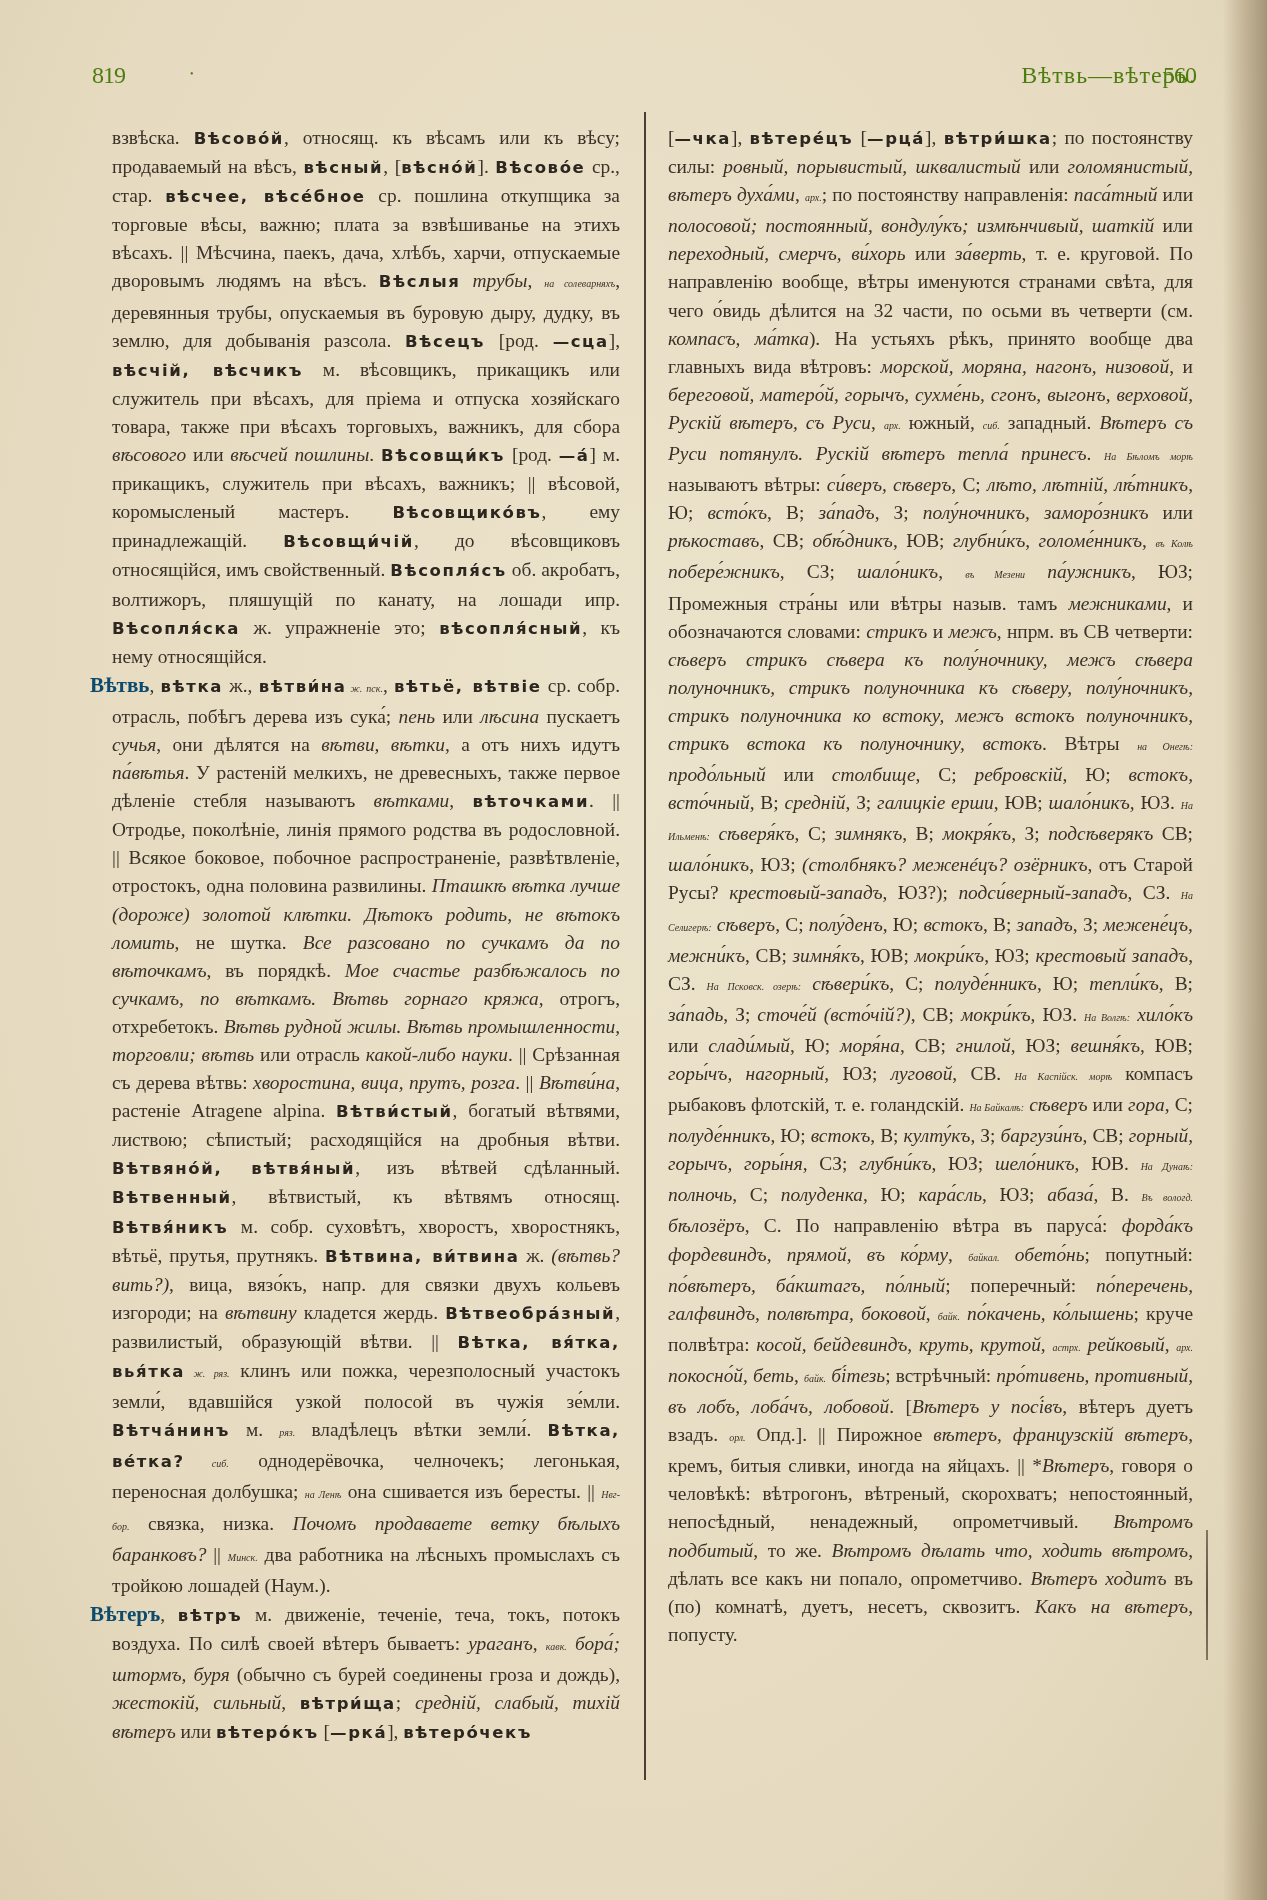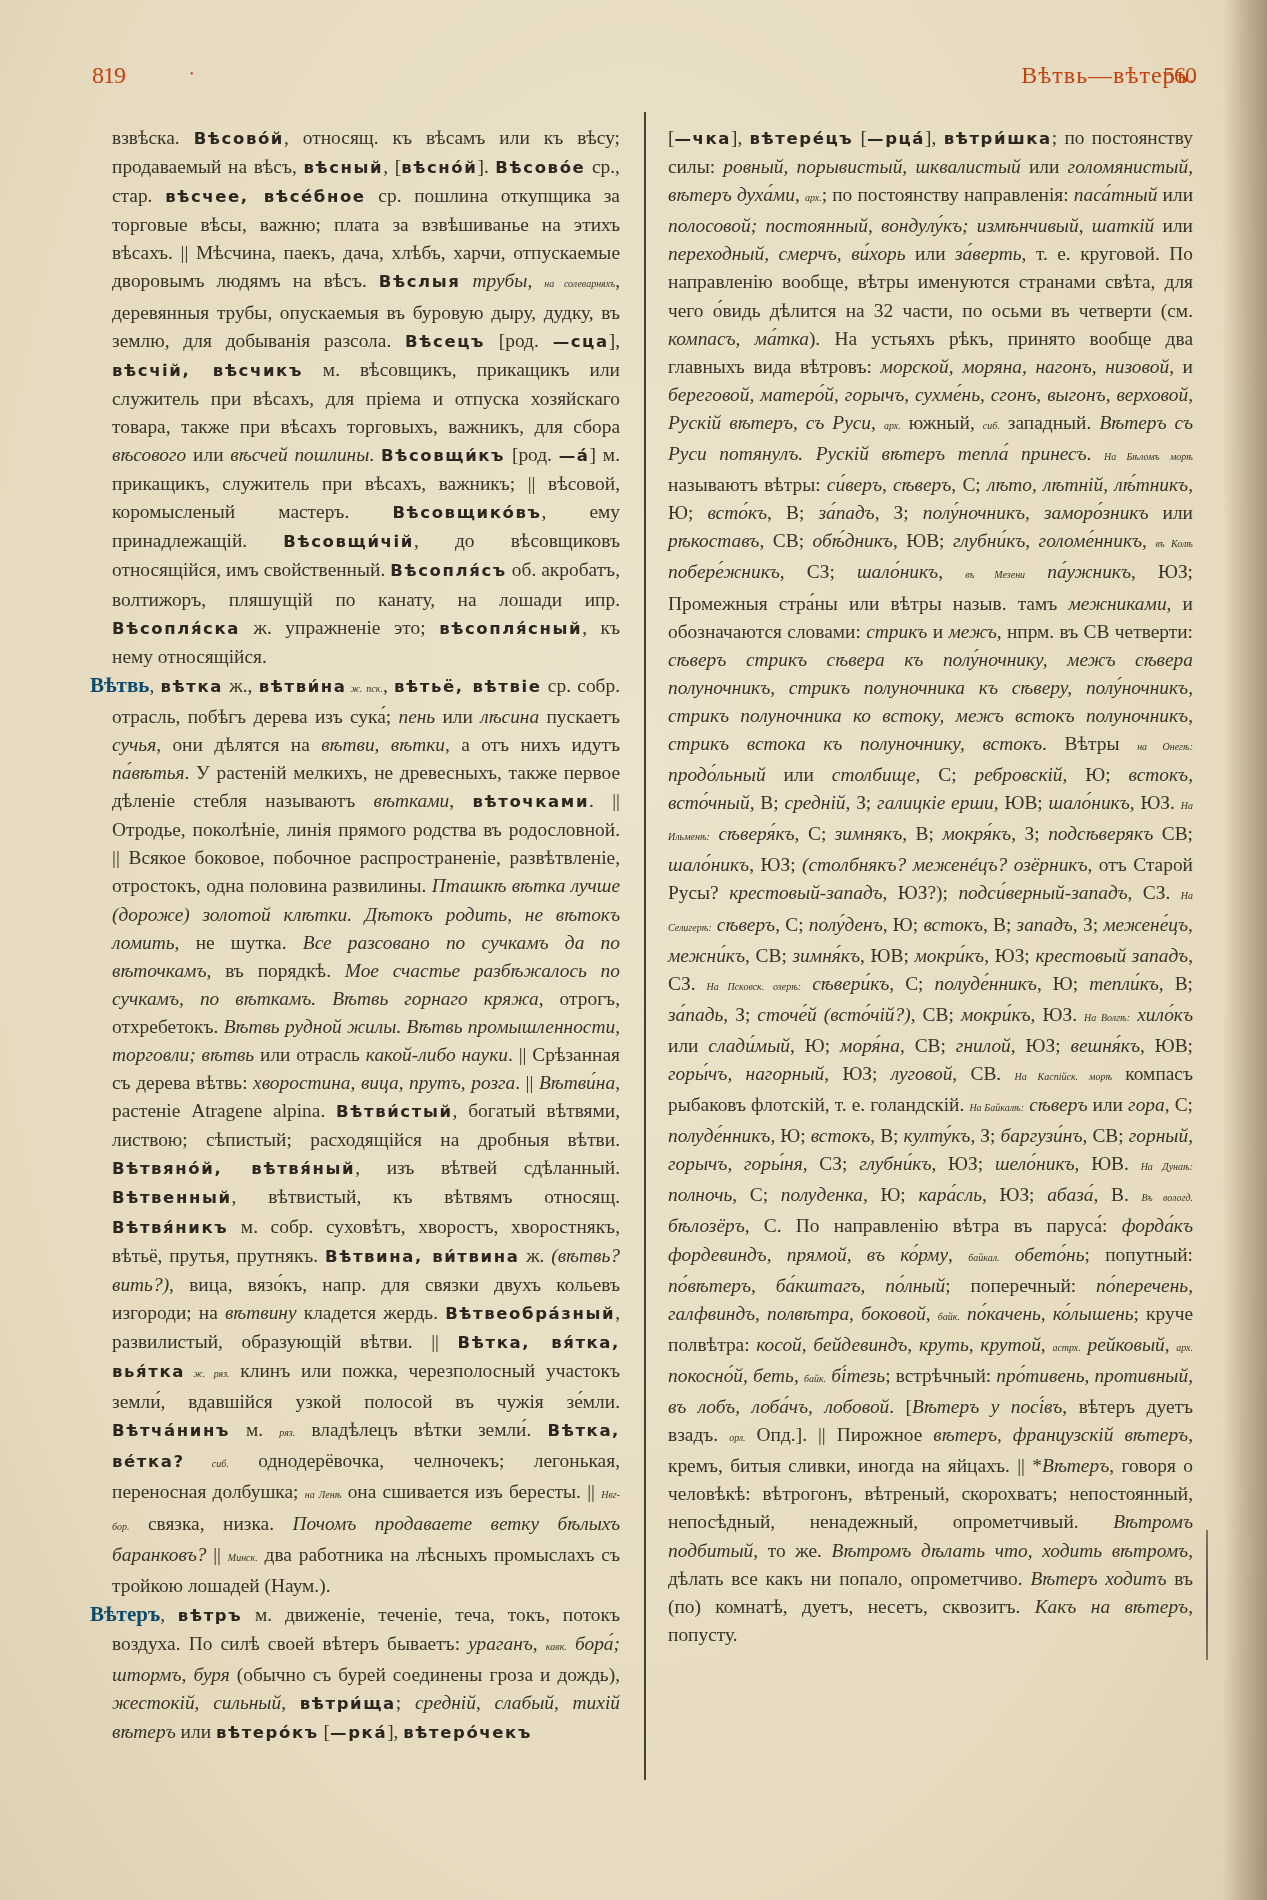--- a/index.html
+++ b/index.html
@@ -9,21 +9,21 @@
     background-image:
       linear-gradient(90deg, rgba(0,0,0,0) 0%, rgba(0,0,0,0) 96.5%, rgba(120,95,60,0.25) 98%, rgba(90,70,40,0.45) 100%),
       radial-gradient(ellipse at 50% 40%, #ece3cc 0%, #e6dbc0 70%, #ddd0b2 100%);
     font-family:"Liberation Serif","DejaVu Serif",serif;
     color:#3a3228;
     position:relative;
   }
   .header {
     position:absolute; top:62px; left:92px; width:1104px; height:34px;
     font-family:"Liberation Serif","DejaVu Serif",serif;
-    font-size:24px; color:#c2410c;
+    font-size:24px; color:#4d7c0f;
   }
   .pnum-left { position:absolute; left:0; top:0; letter-spacing:-1px; }
   .pnum-right { position:absolute; right:0; top:0; letter-spacing:-1px; }
   .running-title { position:absolute; left:0; right:0; text-align:right; top:0; letter-spacing:1px; }
   .dot { position:absolute; left:98px; top:6px; font-size:10px; }
   .col {
     position:absolute; top:124px;
     font-size:19.4px; line-height:28.1px;
     text-align:justify; hyphens:manual;
   }

